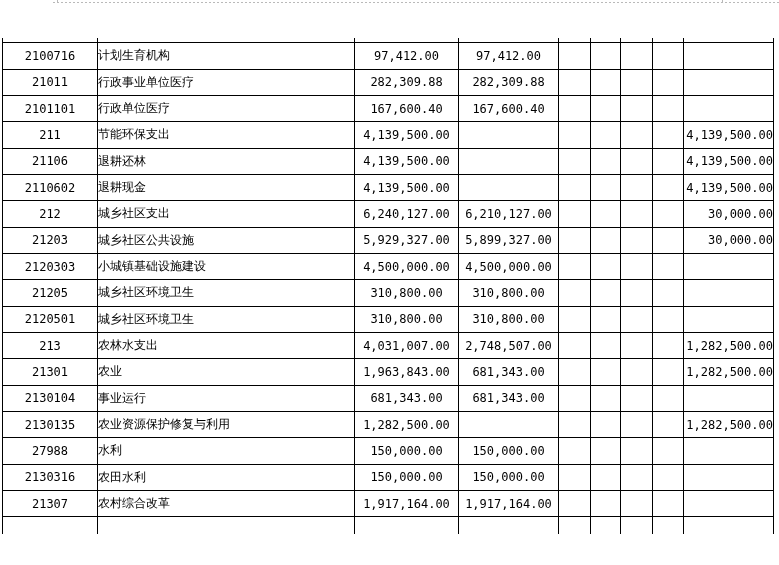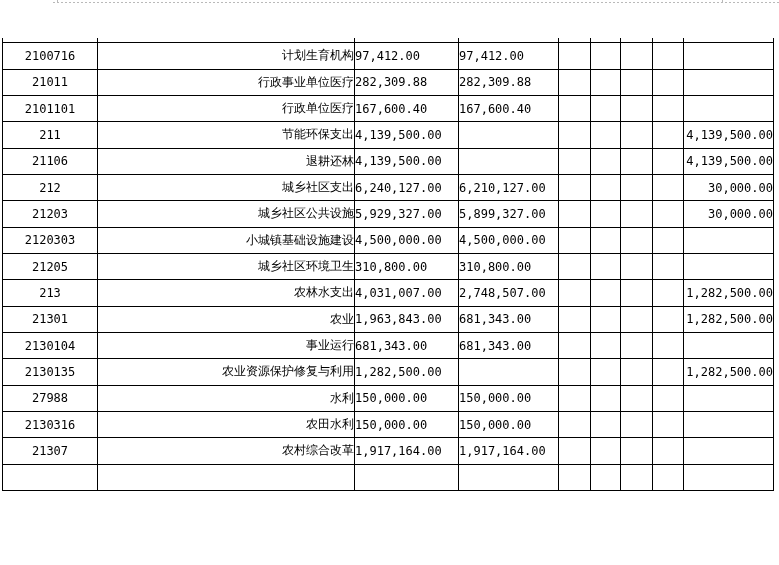--- a/index.html
+++ b/index.html
@@ -39,25 +39,25 @@
     overflow: hidden;
     white-space: nowrap;
     vertical-align: middle;
     font-family: "DejaVu Sans Mono", monospace;
     font-size: 12px;
     color: #000000;
     background: #ffffff;
   }
   td.c-code  { text-align: center; }
   td.c-name  {
-    text-align: right;
+    text-align: left;
     font-family: "DejaVu Sans", sans-serif;
     font-size: 13px;
   }
-  td.c-amount1, td.c-amount2 { text-align: left; padding-right: 8px; }
+  td.c-amount1, td.c-amount2 { text-align: center; padding-right: 8px; }
   td.c-amount3 { text-align: right; padding-right: 5px; }
   td.c-empty { }
   
   .dash-line {
     position: absolute;
     left: 53px;
     top: 2px;
     width: 726px;
     height: 1px;
     background: repeating-linear-gradient(90deg, #b9b9b9 0 2px, transparent 2px 4px);
@@ -152,20 +152,31 @@
             <td class="c-name">退耕还林</td>
             <td class="c-amount1">4,139,500.00</td>
             <td class="c-amount2"></td>
             <td class="c-empty"></td>
             <td class="c-empty"></td>
             <td class="c-empty"></td>
             <td class="c-empty"></td>
             <td class="c-amount3">4,139,500.00</td>
           </tr>
           <tr>
+            <td class="c-code">2110602</td>
+            <td class="c-name">退耕现金</td>
+            <td class="c-amount1">4,139,500.00</td>
+            <td class="c-amount2"></td>
+            <td class="c-empty"></td>
+            <td class="c-empty"></td>
+            <td class="c-empty"></td>
+            <td class="c-empty"></td>
+            <td class="c-amount3">4,139,500.00</td>
+          </tr>
+          <tr>
             <td class="c-code">212</td>
             <td class="c-name">城乡社区支出</td>
             <td class="c-amount1">6,240,127.00</td>
             <td class="c-amount2">6,210,127.00</td>
             <td class="c-empty"></td>
             <td class="c-empty"></td>
             <td class="c-empty"></td>
             <td class="c-empty"></td>
             <td class="c-amount3">30,000.00</td>
           </tr>
@@ -186,20 +197,31 @@
             <td class="c-amount1">4,500,000.00</td>
             <td class="c-amount2">4,500,000.00</td>
             <td class="c-empty"></td>
             <td class="c-empty"></td>
             <td class="c-empty"></td>
             <td class="c-empty"></td>
             <td class="c-amount3"></td>
           </tr>
           <tr>
             <td class="c-code">21205</td>
+            <td class="c-name">城乡社区环境卫生</td>
+            <td class="c-amount1">310,800.00</td>
+            <td class="c-amount2">310,800.00</td>
+            <td class="c-empty"></td>
+            <td class="c-empty"></td>
+            <td class="c-empty"></td>
+            <td class="c-empty"></td>
+            <td class="c-amount3"></td>
+          </tr>
+          <tr>
+            <td class="c-code">2120501</td>
             <td class="c-name">城乡社区环境卫生</td>
             <td class="c-amount1">310,800.00</td>
             <td class="c-amount2">310,800.00</td>
             <td class="c-empty"></td>
             <td class="c-empty"></td>
             <td class="c-empty"></td>
             <td class="c-empty"></td>
             <td class="c-amount3"></td>
           </tr>
           <tr>

